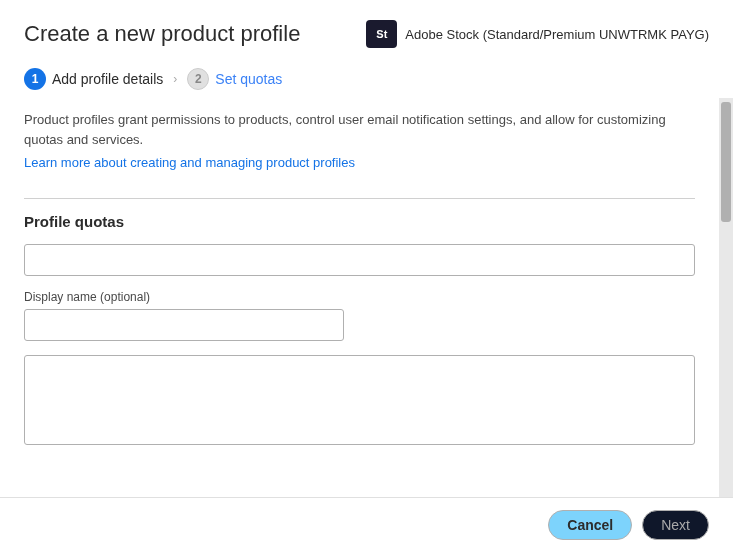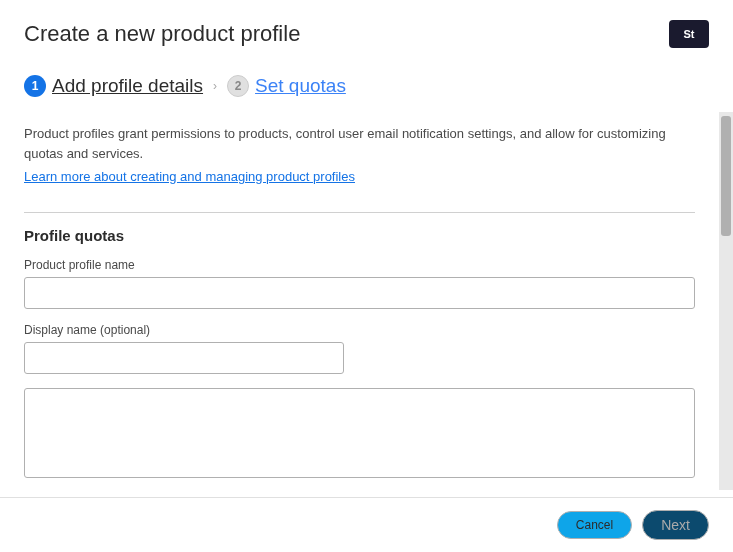--- a/index.html
+++ b/index.html
@@ -12,41 +12,40 @@
       display: flex;
       flex-direction: column;
     }
     .modal {
       background: #fff;
       width: 733px;
       height: 552px;
       display: flex;
       flex-direction: column;
       position: relative;
-      gap: 7px;
     }
     .header {
       display: flex;
       align-items: center;
       justify-content: space-between;
       padding: 20px 24px 12px 24px;
       border-bottom: none;
     }
     .header-title {
       font-size: 22px;
       font-weight: 300;
       color: #2c2c2c;
     }
     .org-badge {
       display: flex;
       align-items: center;
       gap: 8px;
     }
     .org-icon {
-      width: 40px;
+      width: 31px;
       height: 28px;
       background: #1a1a2e;
       border-radius: 4px;
       display: flex;
       align-items: center;
       justify-content: center;
       color: #fff;
       font-size: 11px;
       font-weight: bold;
     }
@@ -79,23 +78,22 @@
     .step-circle.active {
       background: #1473e6;
       color: #fff;
     }
     .step-circle.inactive {
       background: #e0e0e0;
       color: #888;
       border: 1px solid #ccc;
     }
     .step-label {
-      font-size: 19px;
-      color: #2c2c2c;
-      text-decoration: underline;
+      font-size: 14px;
+      color: #2c2c2c;
     }
     .step-label.inactive {
       color: #3b82f6;
     }
     .step-chevron {
       color: #aaa;
       font-size: 12px;
       margin: 0 2px;
     }
     .content-area {
@@ -127,21 +125,20 @@
     }
     .info-text {
       font-size: 13px;
       color: #4a4a4a;
       line-height: 1.5;
       margin-bottom: 4px;
     }
     .learn-link {
       color: #1473e6;
       font-size: 13px;
-      text-decoration: underline;
       cursor: pointer;
       margin-bottom: 16px;
       display: inline-block;
     }
     .divider {
       border: none;
       border-top: 1px solid #d0d0d0;
       margin: 12px 0 14px 0;
     }
     .section-title {
@@ -189,48 +186,49 @@
       display: flex;
       justify-content: flex-end;
       align-items: center;
       padding: 12px 24px;
       border-top: 1px solid #e0e0e0;
       gap: 10px;
       background: #fff;
     }
     .btn-cancel {
       padding: 6px 18px;
-      font-size: 12px;
-      border: 1px solid #b0b0b0;
-      background: #0ea5e9;
+      font-size: 14px;
+      border: 1px solid #b0b0b0;
+      background: #7dd3fc;
       color: #2c2c2c;
       border-radius: 20px;
       cursor: pointer;
-      font-weight: 400;
+      font-weight: 700;
     }
     .btn-next {
       padding: 6px 18px;
       font-size: 14px;
       border: 1px solid #b0b0b0;
-      background: #0c4a6e;
+      background: #0f172a;
       color: #aaa;
       border-radius: 20px;
       cursor: default;
       font-weight: 400;
     }
   </style>
 </head>
 <body>
 
 <div class="modal">
 
   <div class="header">
     <h1 class="header-title">Create a new product profile</h1>
     <div class="org-badge">
       <div class="org-icon">St</div>
+      <span class="org-name">Adobe Stock (Standard/Premium UNWTRMK PAYG)</span>
     </div>
   </div>
 
   <div class="steps-bar">
     <div class="step">
       <div class="step-circle active">
         <span>1</span>
       </div>
       <span class="step-label">Add profile details</span>
     </div>
@@ -249,21 +247,20 @@
       <p class="info-text">Product profiles grant permissions to products, control user email notification settings, and allow for customizing quotas and services.</p>
       <a class="learn-link">Learn more about creating and managing product profiles</a>
 
       <hr class="divider">
 
       
       <div class="section-title">Profile quotas</div>
 
       
       <div class="field-group">
-        <label class="field-label">Product profile name</label>
         <input type="text" class="text-input" value="" style="">
       </div>
 
       
       <div class="field-group">
         <label class="field-label">Display name (optional)</label>
         <input type="text" class="text-input display-name-input" value="" style="">
       </div>
 
       

